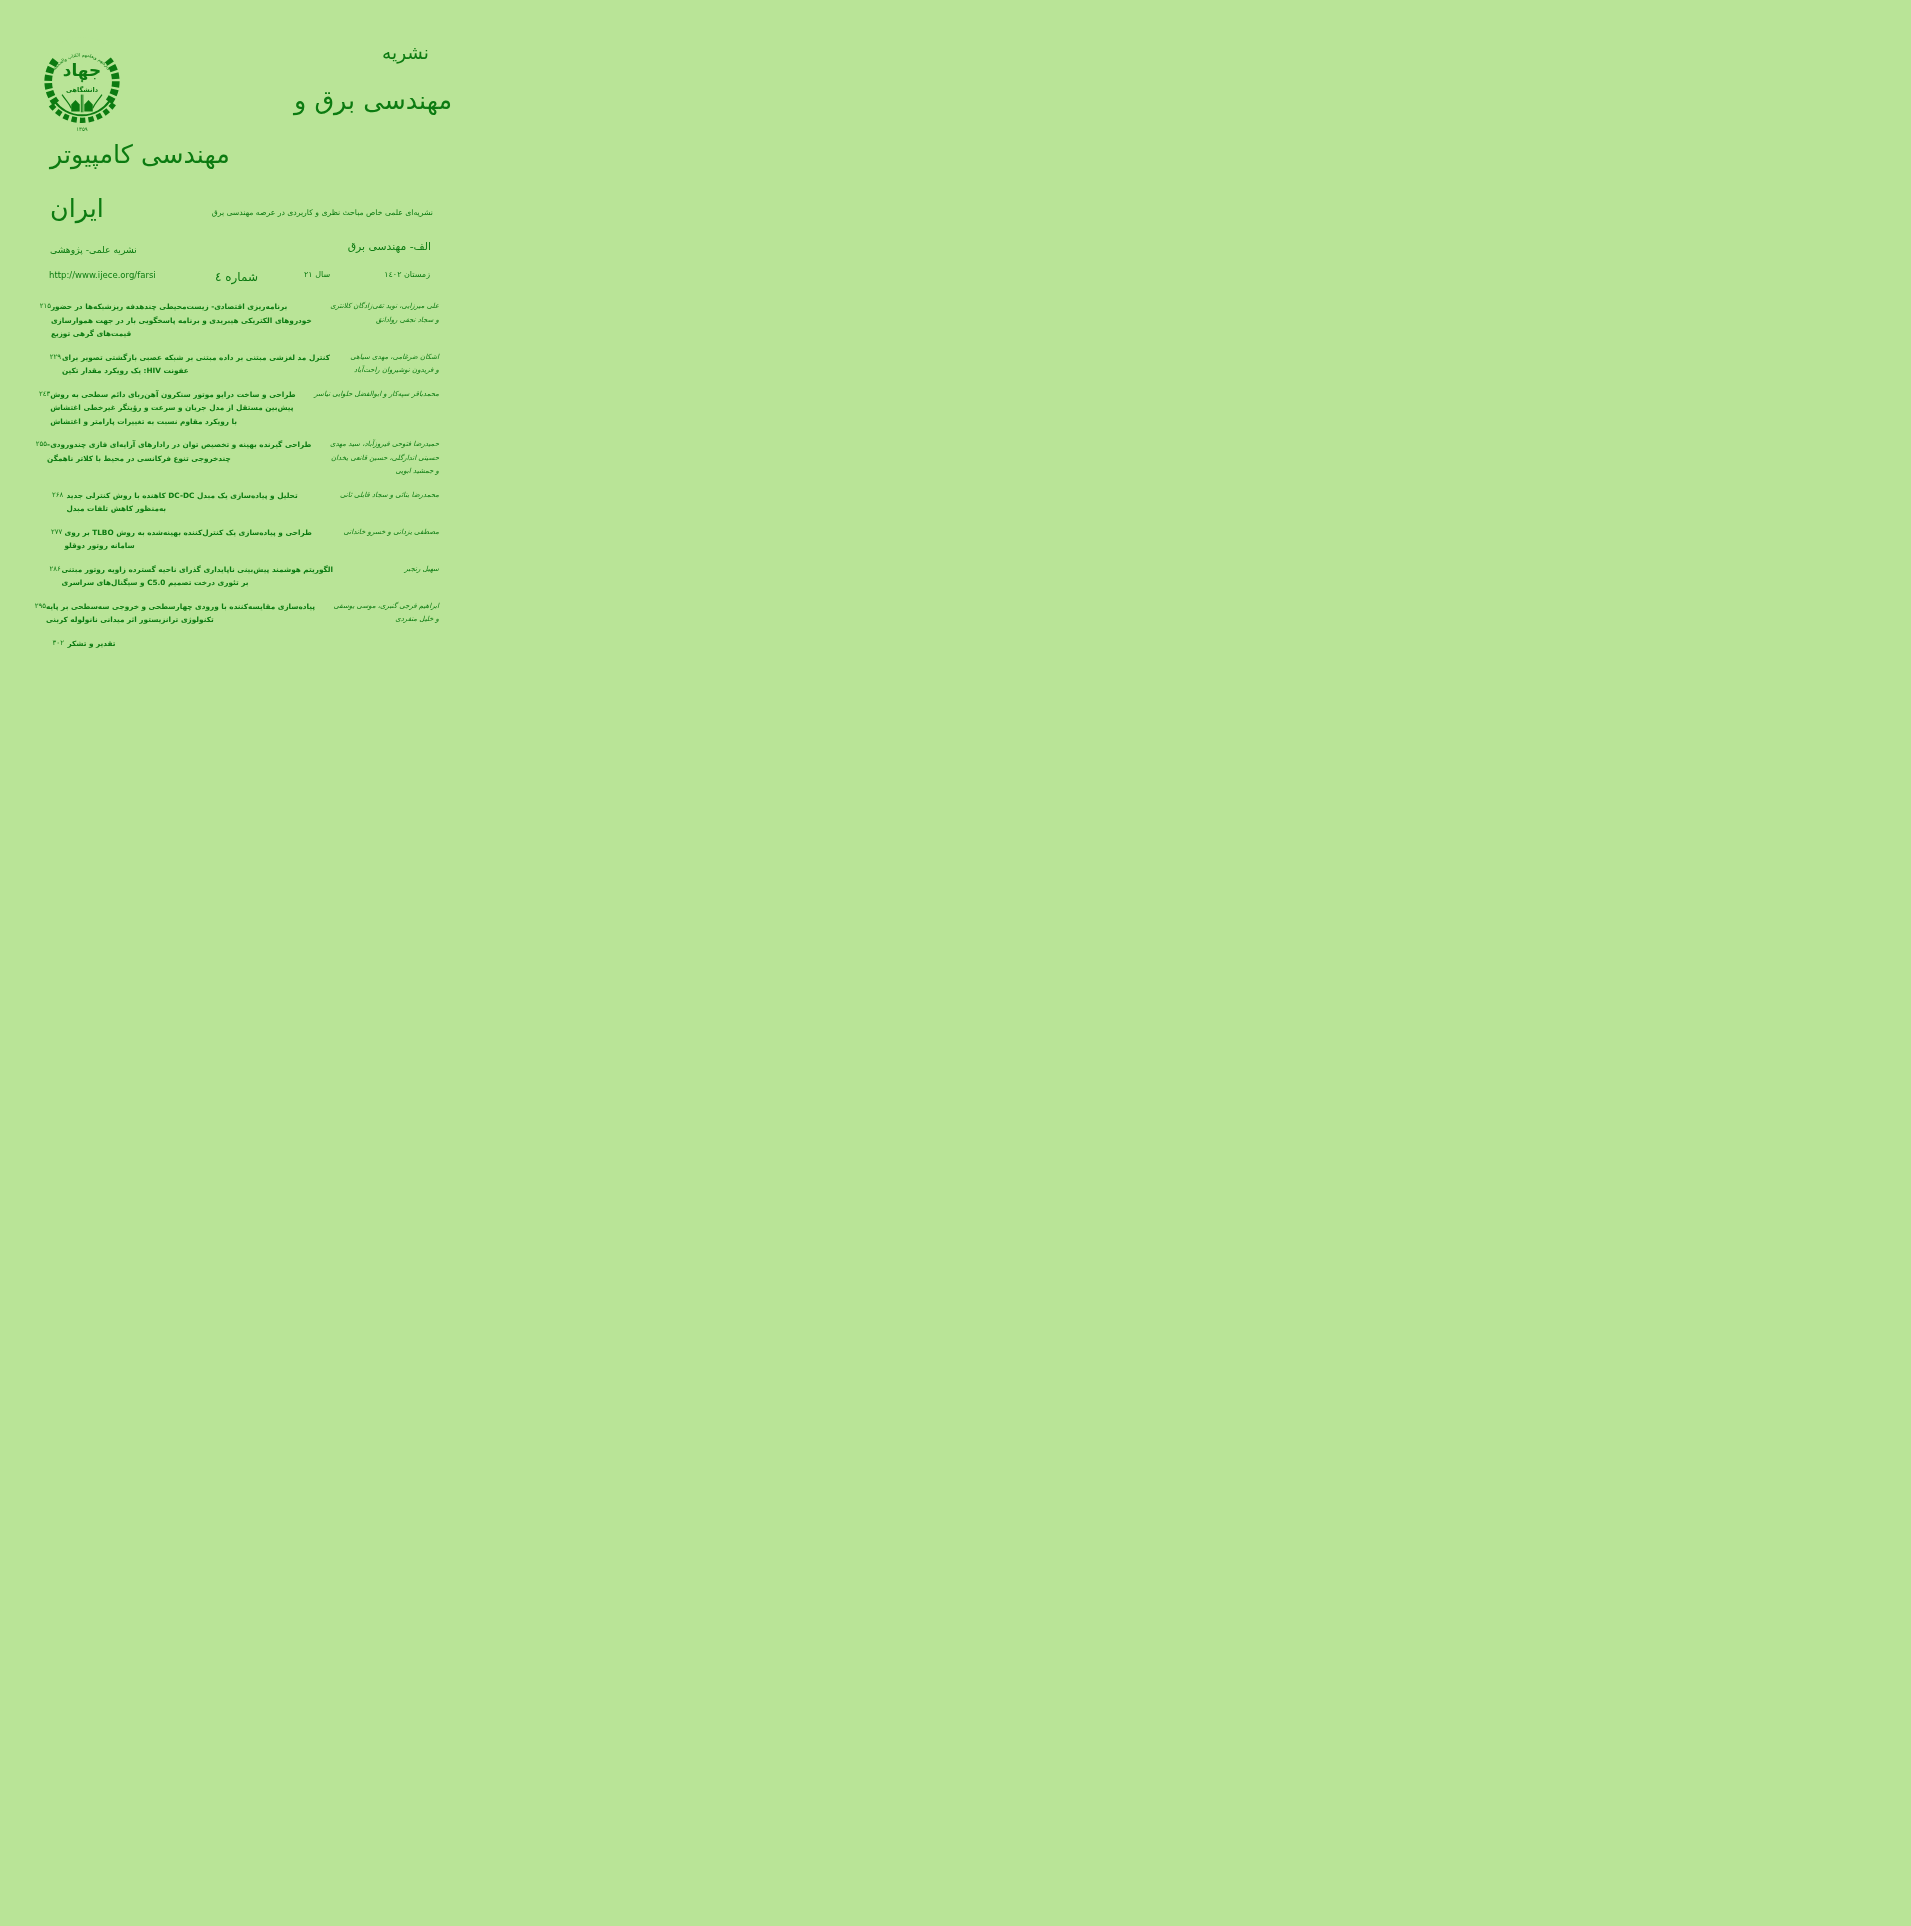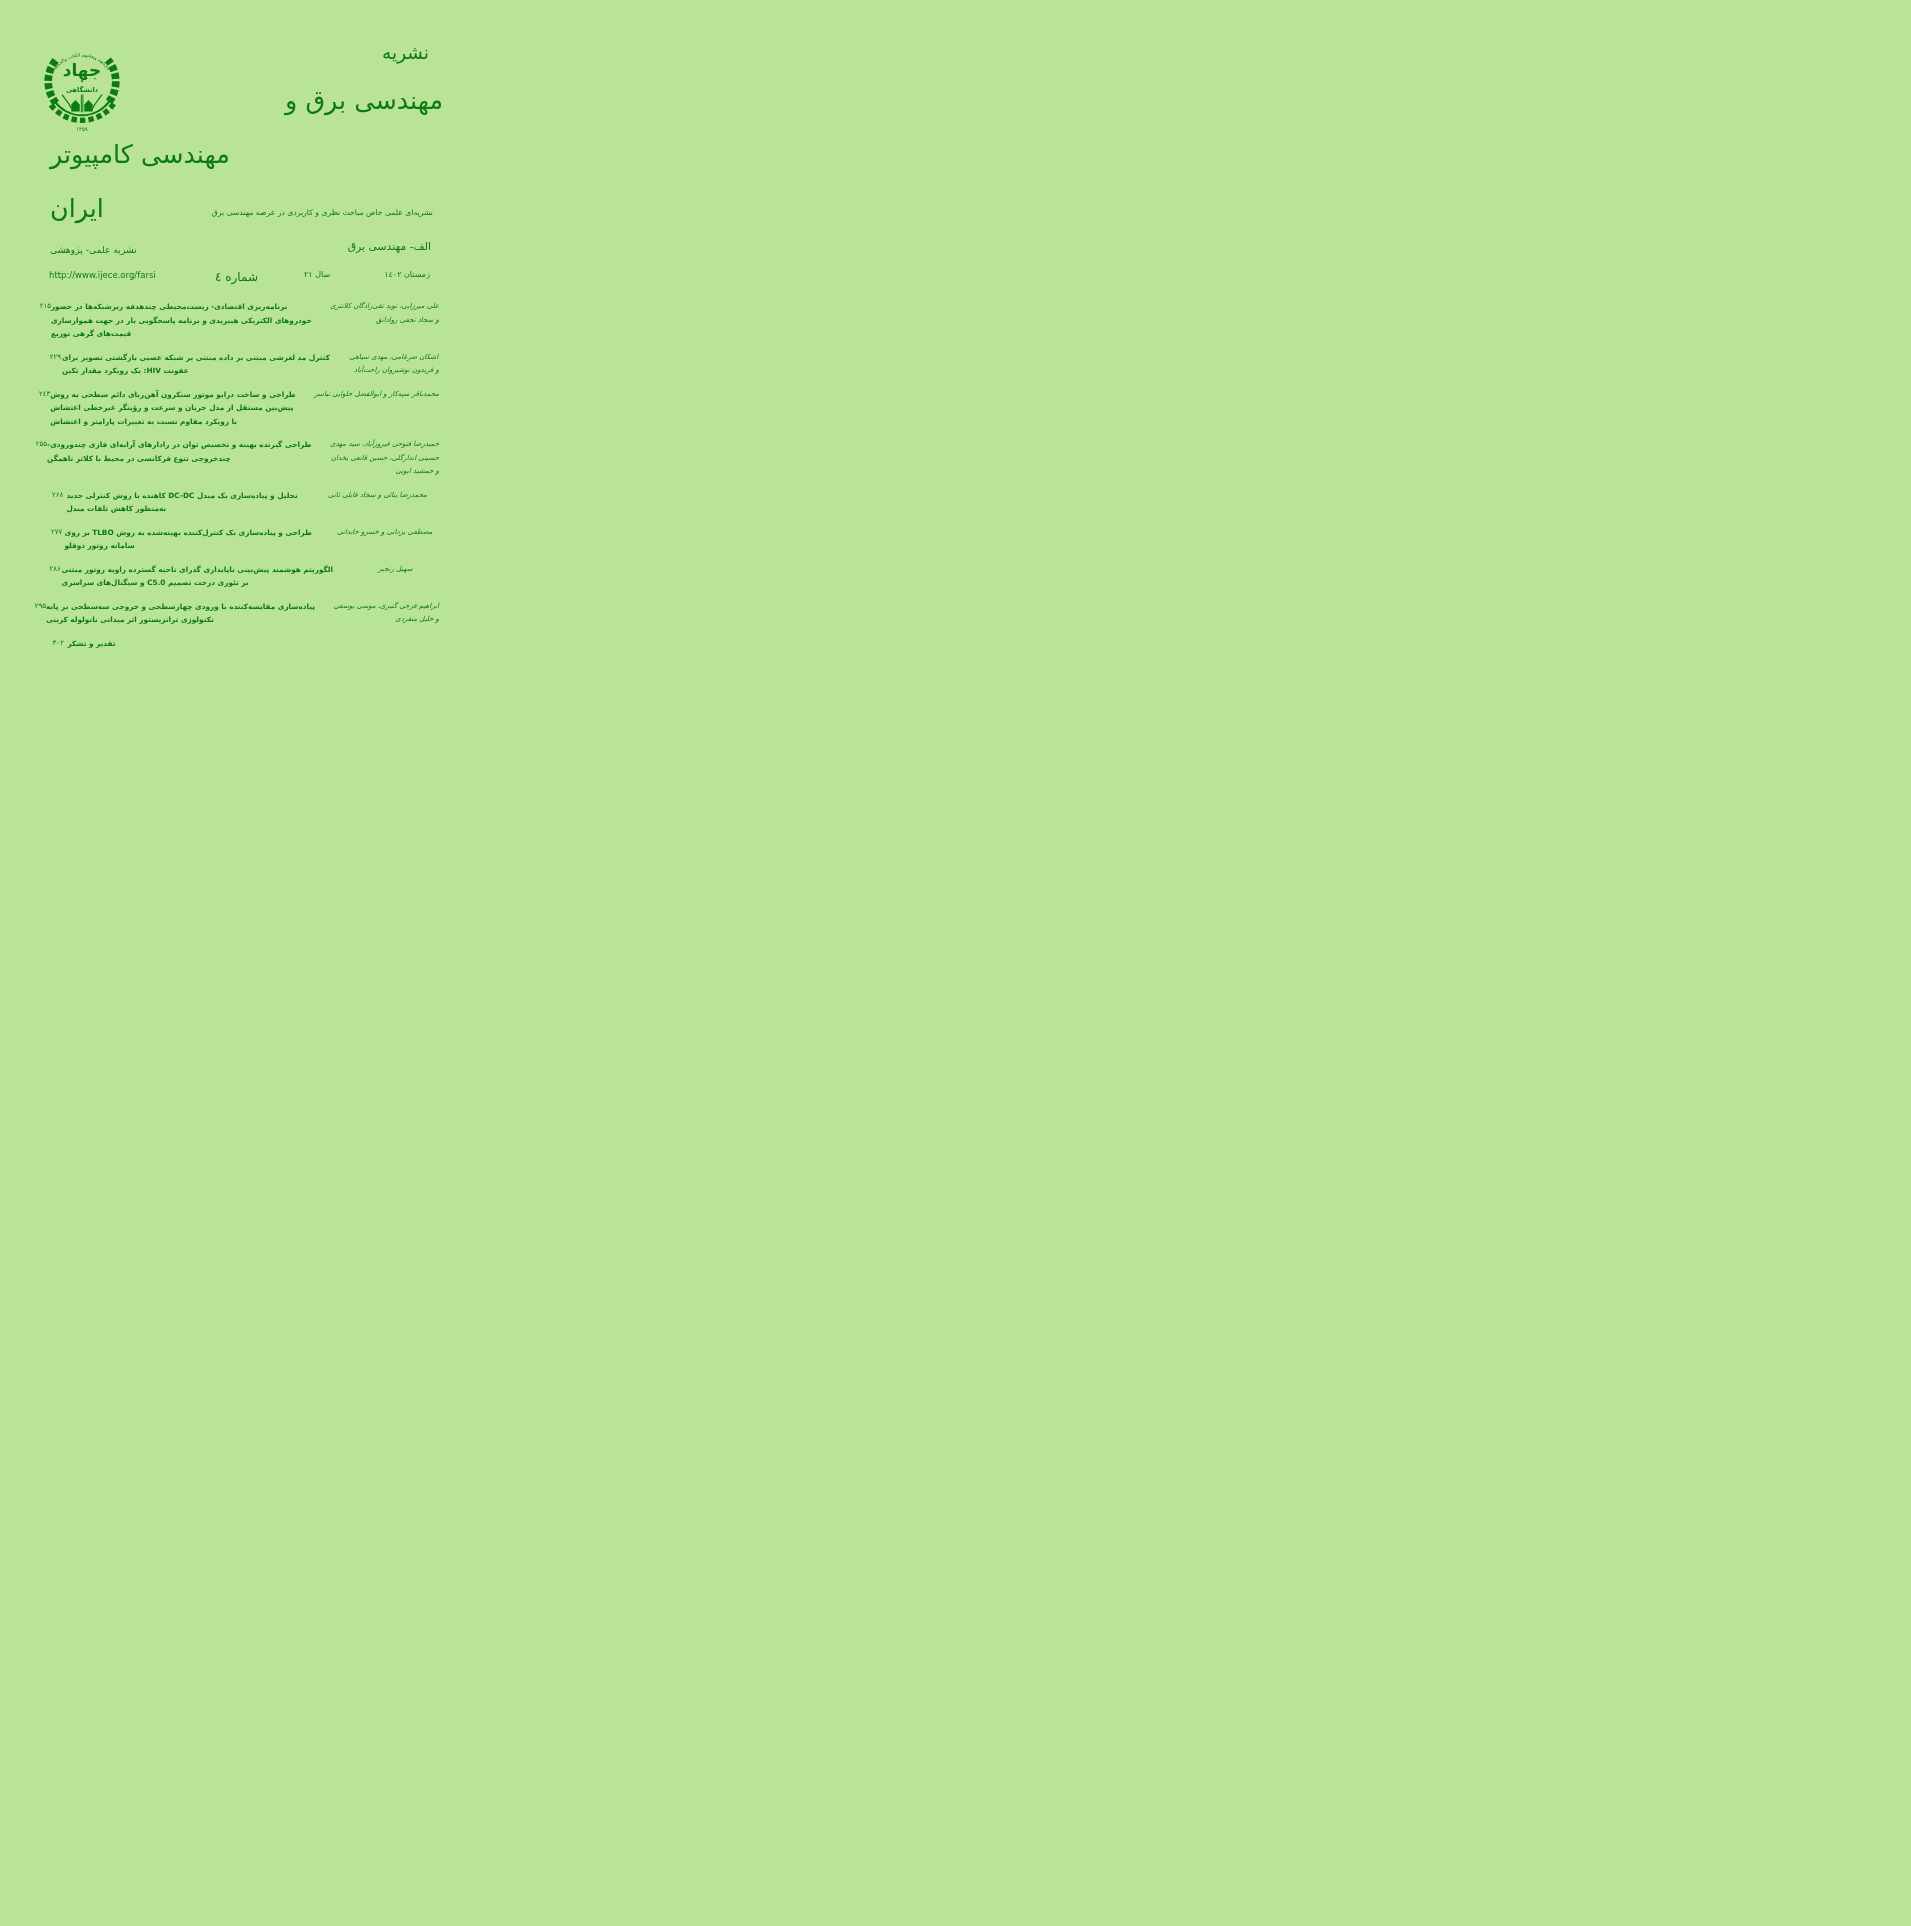--- a/index.html
+++ b/index.html
@@ -9,36 +9,36 @@
     font-family:"DejaVu Sans",sans-serif;
     -webkit-font-smoothing:antialiased;
   }
   .abs{position:absolute}
   .fa{direction:rtl;unicode-bidi:plaintext}
   .b{font-weight:normal}
   .nowrap{white-space:nowrap}
 
   
   .mast-word    {top:42px;right:49px;font-size:18.5px;line-height:1.15}
-  .mast-line2   {top:85px;right:35px;font-size:25.4px;line-height:1.2}
+  .mast-line2   {top:85px;right:26px;font-size:25.4px;line-height:1.2}
   .mast-line3   {top:139px;left:50px;font-size:25.4px;line-height:1.2}
   .mast-line4   {top:193px;left:50px;font-size:25.4px;line-height:1.2}
   .subtitle     {top:208px;right:45px;font-size:7.7px}
   .section-label{top:240px;right:47px;font-size:10.8px}
   .type-label   {top:244px;left:50px;font-size:9.2px}
   .url          {top:270px;left:49px;font-size:8.5px;color:#0c7b11;text-decoration:none}
   .issue        {top:270px;left:215px;font-size:12px}
   .yearlab      {top:270px;left:304px;font-size:8px}
   .season       {top:270px;right:48px;font-size:8px}
 
   
   .toc{position:absolute;top:300px;left:49px;width:390px}
   .toc-row{display:flex;direction:rtl;margin-bottom:10px}
   .toc-authors{width:130px;direction:rtl;font-style:italic;font-size:7px;line-height:13.5px}
-  .toc-authors .a-line{text-align:center;white-space:nowrap}
+  .toc-authors .a-line{text-align:right;white-space:nowrap}
   .toc-authors .a-line:not(:first-child){text-align:right}
   .toc-title{flex:1;direction:rtl;padding-right:18.5px;font-weight:bold;font-size:7.3px;line-height:13.5px}
   .toc-title .t-line{text-align:left;white-space:nowrap}
   .toc-page{width:18.5px;font-size:7px;line-height:13.5px;text-align:center;direction:ltr}
 
   
   .logo{left:39px;top:36px;width:86px;height:98px}
   svg text{font-family:"DejaVu Sans",sans-serif;fill:#0c7b11}
 </style>
 </head>

